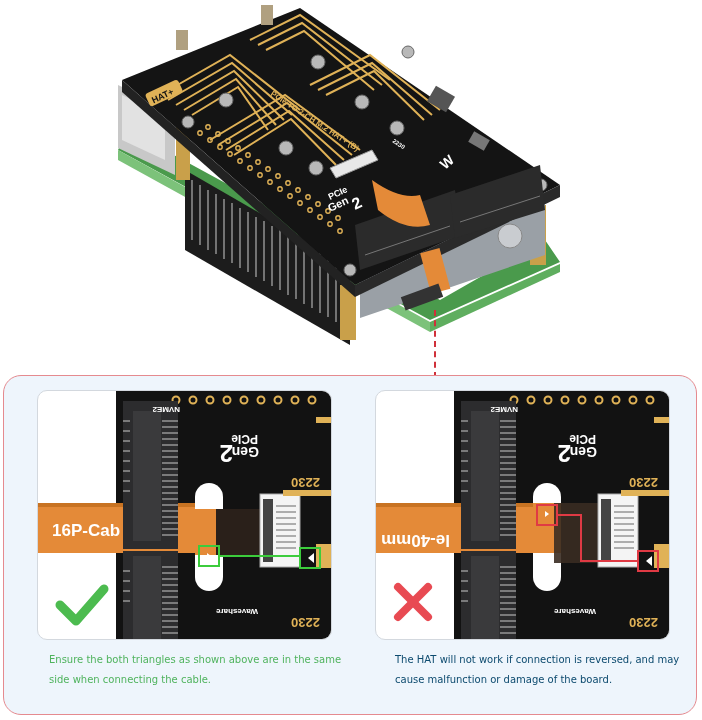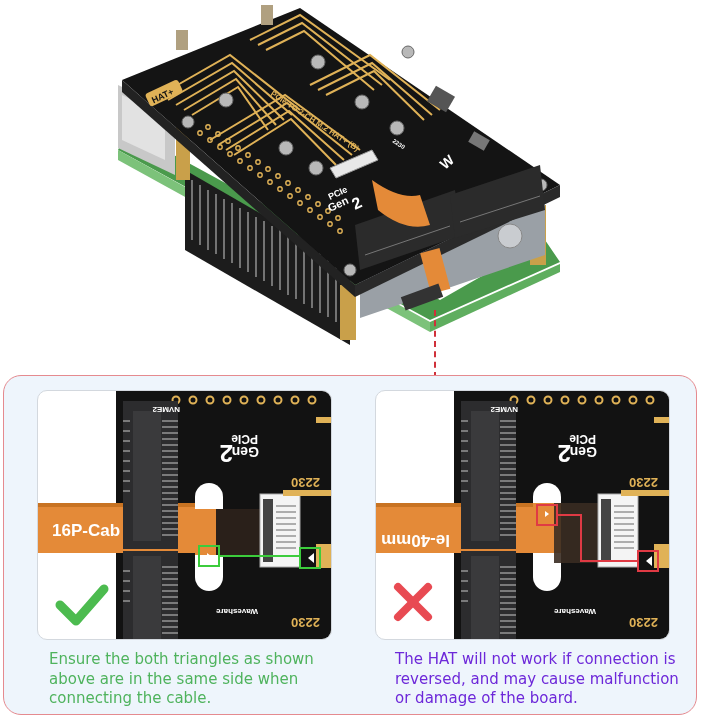--- a/index.html
+++ b/index.html
@@ -7,23 +7,23 @@
   
   .product{position:absolute;left:0;top:0;width:702px;height:375px;}
   .product svg{position:absolute;left:0;top:0;}
   .dash-line{position:absolute;left:434px;top:310px;width:0;height:68px;border-left:2px dashed #d0303a;}
   
   .box{position:absolute;left:3px;top:375px;width:694px;height:340px;background:#eef5fc;border:1.5px solid #e58a8f;border-radius:18px;box-sizing:border-box;}
   .card{position:absolute;top:14px;width:293px;height:248px;background:#ffffff;border:1px solid #d3d8de;border-radius:10px;overflow:hidden;}
   .card.good{left:33px;}
   .card.bad{left:371px;}
   .card svg{position:absolute;left:0;top:0;}
-  .caption{position:absolute;top:274px;width:300px;font-size:15px;line-height:19.5px;}
+  .caption{position:absolute;top:274px;width:300px;font-size:10px;line-height:19.5px;}
   .caption.good{left:45px;color:#4fb35d;}
-  .caption.bad{left:391px;color:#6d28d9;}
+  .caption.bad{left:391px;color:#0c4a6e;}
   .pcb-text{font-family:"Liberation Sans",sans-serif;font-weight:bold;}
 </style>
 </head>
 <body>
 
 <div class="product">
   <svg width="702" height="375" viewBox="0 0 702 375">
 
     <polygon points="118,150 430,320 560,262 545,240 440,300 128,130" fill="#4a9a4c"></polygon>
     <polygon points="118,150 430,322 430,332 118,160" fill="#7cc27a"></polygon>

